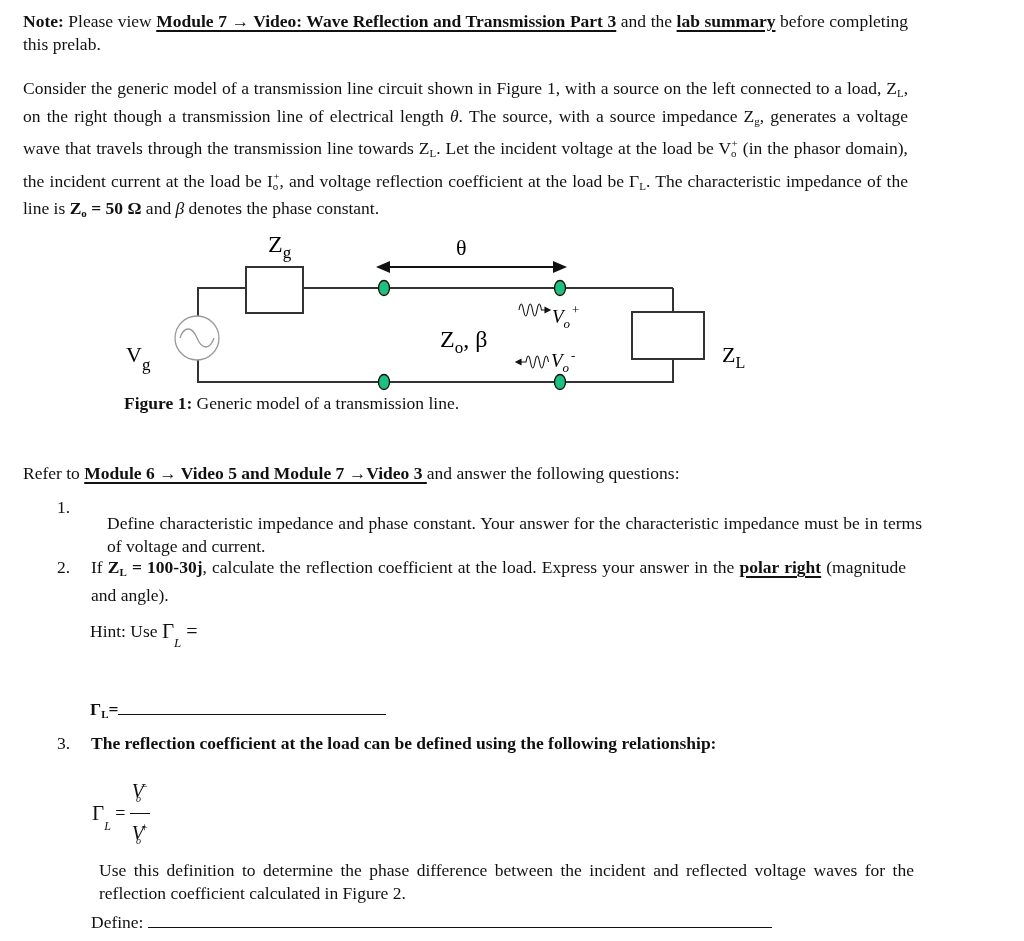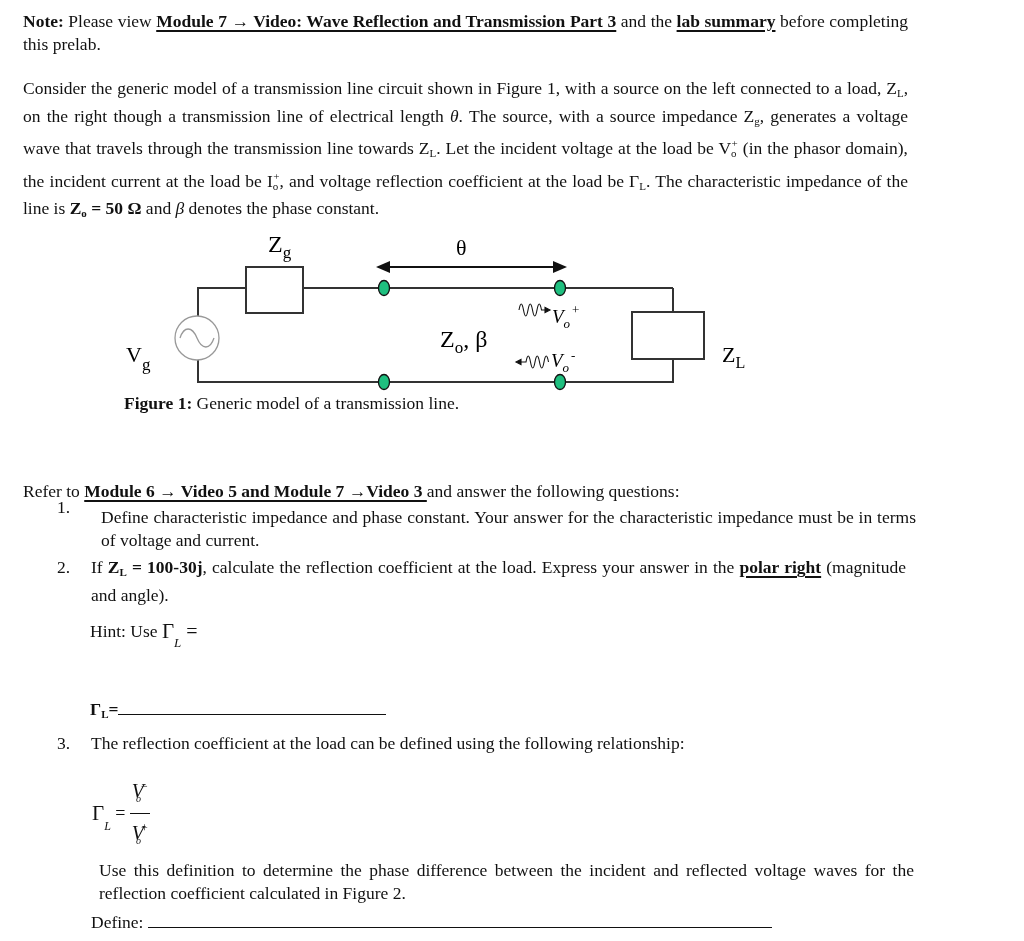--- a/index.html
+++ b/index.html
@@ -79,39 +79,39 @@
     <path d="M520,362 l6,0 c1.5,-8 3,-8 4.5,0 c1.5,8 3,8 4.5,0 c1.5,-8 3,-8 4.5,0 c1.5,8 3,8 4.5,0 c1.5,-8 3,-8 4.5,0"></path>
     <polygon points="516,362 521,359.5 521,364.5" fill="#111"></polygon>
   </g>
   <text x="551" y="367" font-size="19" font-style="italic"><tspan>V</tspan><tspan dy="5" font-size="13">o</tspan><tspan dx="2" dy="-12" font-size="13" font-style="normal">-</tspan></text>
 
   <text x="722" y="362" font-size="22"><tspan>Z</tspan><tspan dy="6" font-size="16">L</tspan></text>
 </svg>
 
 <p class="p" style="left:124px; top:392px; width:500px;"><b>Figure 1:</b><span> Generic model of a transmission line.</span></p>
 
-<p class="p" style="top:480px;"><span>Refer to </span><b class="u">Module 6 → Video 5 and Module 7 →Video 3 </b><span>and answer the following questions:</span></p>
+<p class="p" style="top:462px;"><span>Refer to </span><b class="u">Module 6 → Video 5 and Module 7 →Video 3 </b><span>and answer the following questions:</span></p>
 
 <span class="num" style="top:496px; line-height:22.5px;">1.</span>
-<p class="item j" style="top:496px; margin:10px;">Define characteristic impedance and phase constant. Your answer for the characteristic impedance must be in terms of voltage and current.</p>
+<p class="item j" style="top:496px; margin:16px;">Define characteristic impedance and phase constant. Your answer for the characteristic impedance must be in terms of voltage and current.</p>
 
 <span class="num" style="top:556px; line-height:22.5px;">2.</span>
 <p class="item j" style="top:556px; margin:0;"><span>If </span><b>Z</b><b class="sub">L</b><b> = 100-30j</b><span>, calculate the reflection coefficient at the load. Express your answer in the </span><b class="u">polar right</b><span> (magnitude and angle).</span></p>
 
 <div style="position:absolute; left:90px; top:618px; line-height:22px;">
   <span style="vertical-align:middle;text-align:center;">Hint: Use </span>
   <span style="vertical-align:middle; font-size:21px;">Γ</span><span class="ital sub" style="vertical-align:-12px; font-size:13px;">L</span><span style="vertical-align:middle; font-size:20px;"> =</span>
 </div>
 
 <div style="position:absolute; left:90px; top:694px; line-height:30px;">
   <b>Γ</b><b class="sub">L</b><b>=</b><span class="blank" style="width:268px;"></span>
 </div>
 
 <span class="num" style="top:732px; line-height:22.5px;">3.</span>
-<p class="item" style="top:732px; margin:0;">The reflection coefficient at the load can be defined using the following relationship:</p>
+<p class="item" style="top:732px; margin:0;font-weight:bold;">The reflection coefficient at the load can be defined using the following relationship:</p>
 
 <div style="position:absolute; left:92px; top:772px;">
   <span style="vertical-align:middle; font-size:21px;">Γ</span><span class="ital" style="vertical-align:-12px; font-size:12px;">L</span><span style="vertical-align:middle; font-size:18px;"> =</span>
   <span class="frac" style="font-size:20px; font-style:italic;">
     <span class="num-part" style="line-height:28px;"><span>V</span><span class="sub" style="font-size:10px; margin-left:-8px; vertical-align:-4px;">o</span><span class="sup" style="font-size:12px; font-style:normal; vertical-align:8px;">−</span></span>
     <span class="den-part" style="line-height:28px;"><span>V</span><span class="sub" style="font-size:10px; margin-left:-8px; vertical-align:-4px;">o</span><span class="sup" style="font-size:12px; font-style:normal; vertical-align:8px;">+</span></span>
   </span>
 </div>
 
 <p class="item j" style="top:851px; margin:8px;">Use this definition to determine the phase difference between the incident and reflected voltage waves for the reflection coefficient calculated in Figure 2.</p>

